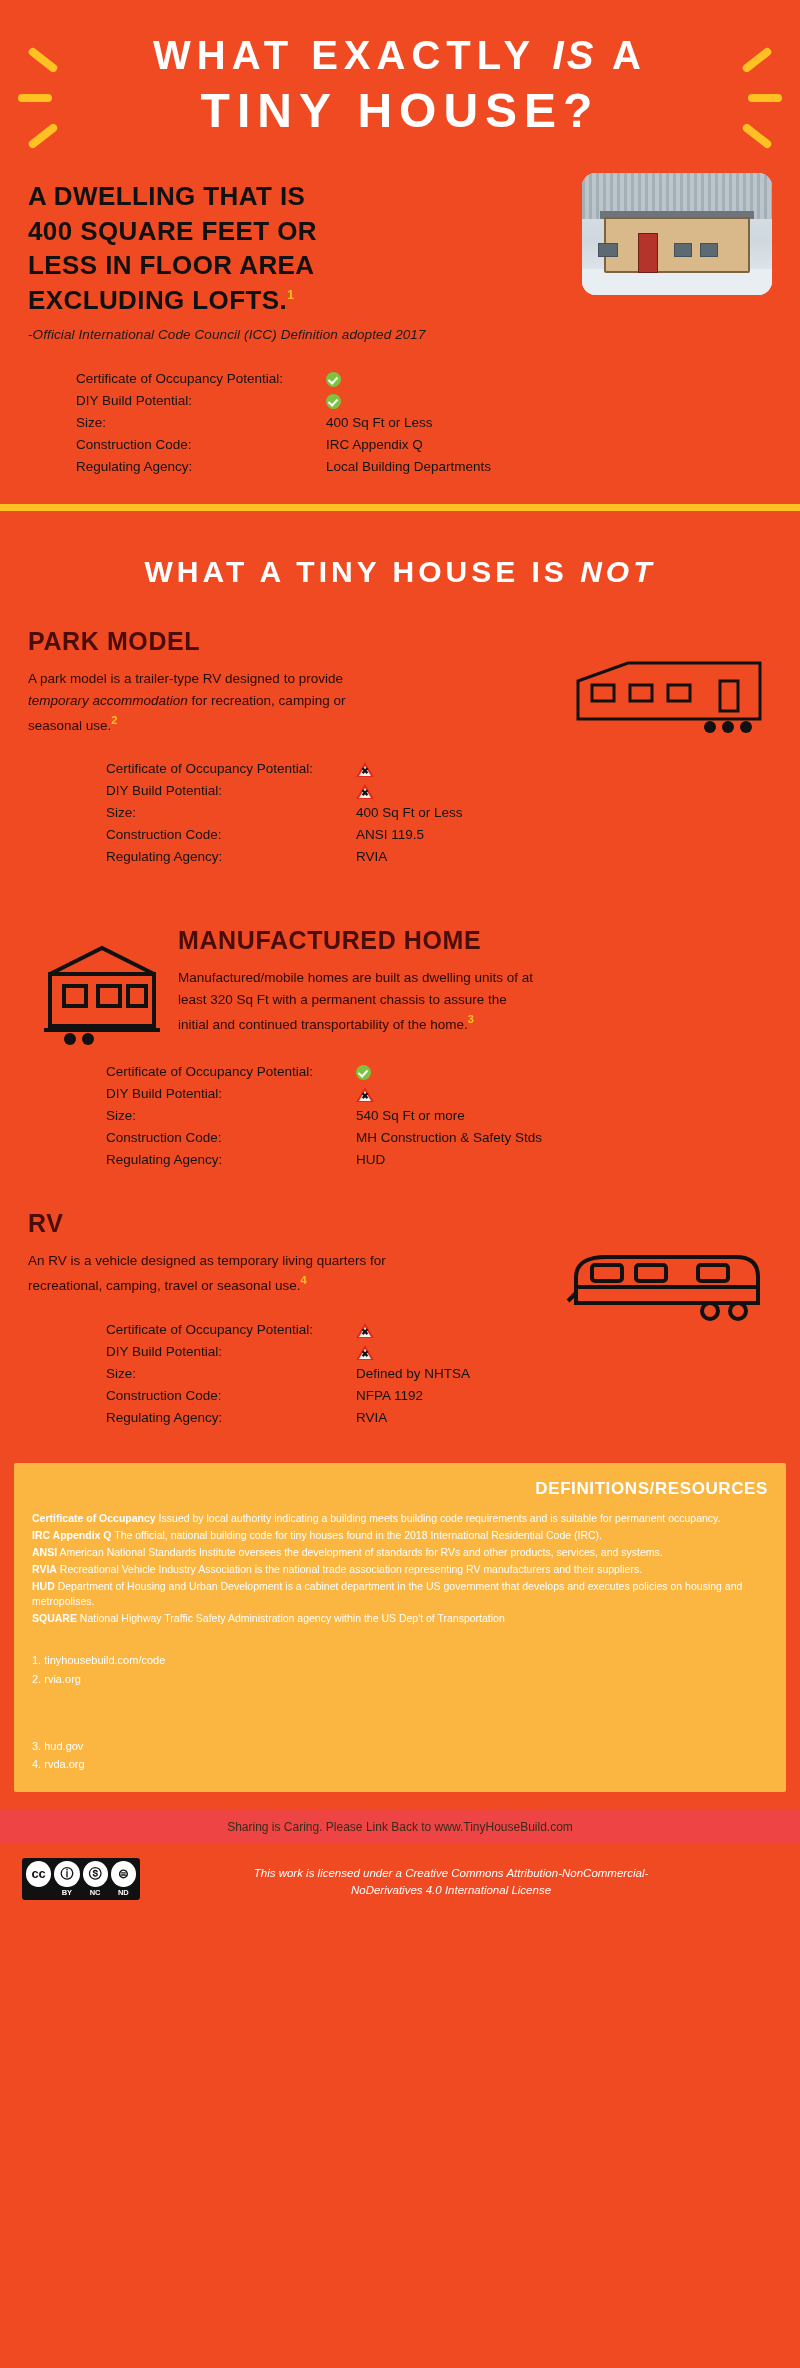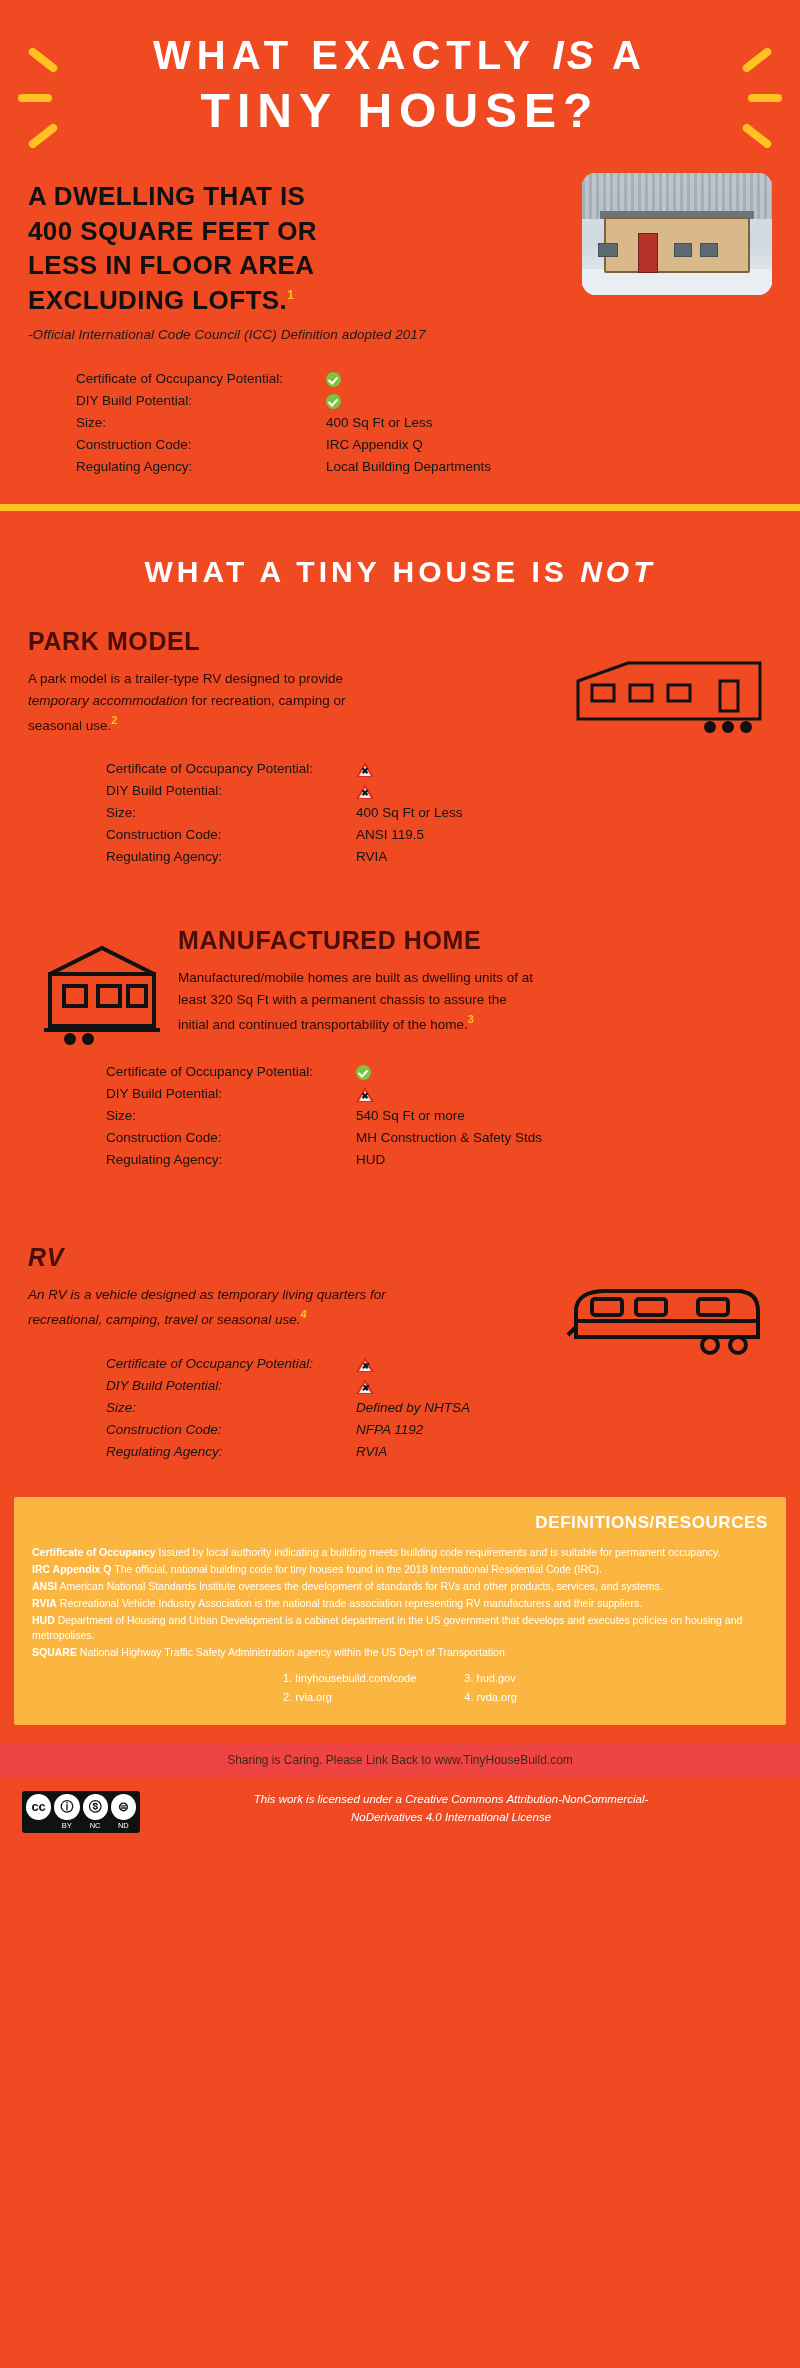--- a/index.html
+++ b/index.html
@@ -154,21 +154,21 @@
     line-height: 1.62;
     color: #2a0a06;
     max-width: 320px;
   }
   .cat-desc.wide { max-width: 360px; }
   .cat-desc em { font-style: italic; }
   .cat-desc .sup { color: #ffc222; font-size: 11px; vertical-align: super; font-weight: 700; }
 
   .block-park { margin-top: 28px; }
   .block-mfg  { margin-top: 58px; }
-  .block-rv   { margin-top: 72px; font-style: italic; }
+  .block-rv   { margin-top: 38px; }
 
   
   .ill { position: absolute; }
   .ill-park { right: 30px; top: 26px; }
   .ill-mfg  { left: 36px;  top: 14px; }
   .ill-rv   { right: 34px; top: 34px; }
 
   
   .defs {
     margin: 34px 14px 0 14px;
@@ -188,52 +188,53 @@
     color: #ffffff;
     font-size: 10.5px;
     line-height: 1.52;
     margin-bottom: 1px;
   }
   .defs-item b { font-weight: 800; }
   .refs {
     display: flex;
     justify-content: center;
     gap: 48px;
-    margin-top: 8px;
+    margin-top: 24px;
     color: #ffffff;
     font-size: 11px;
     line-height: 1.7;
+    flex-direction: column;
   }
 
   
   .share {
     background: #ef4444;
     color: #3b2a1c;
     font-size: 12px;
     text-align: center;
     padding: 10px 0;
     margin-top: 18px;
   }
   .license {
     display: flex;
-    align-items: flex-start;
+    align-items: flex-end;
     gap: 14px;
     padding: 14px 22px 22px;
   }
   .cc-badge {
     width: 118px; height: 42px; background: #111; border-radius: 3px;
     display: flex; flex-direction: column; padding: 3px 4px 2px;
   }
   .cc-icons { display: flex; gap: 3px; }
   .cc-circ {
     width: 26px; height: 26px; border-radius: 50%; background: #fff; color: #111;
     font-weight: 800; font-size: 13px; line-height: 26px; text-align: center;
   }
   .cc-labels { display: flex; gap: 3px; margin-top: 1px; }
-  .cc-lab { width: 26px; text-align: center; color: #fff; font-size: 7.5px; font-weight: 400; }
+  .cc-lab { width: 26px; text-align: center; color: #fff; font-size: 7.5px; font-weight: 700; }
   .cc-lab.blank { color: transparent; }
   .license-text {
     flex: 1; color: #fff; font-style: italic; font-size: 11.5px;
     line-height: 1.55; text-align: center; padding-right: 30px;
   }
 </style>
 </head>
 <body>
 
 <div class="page">

